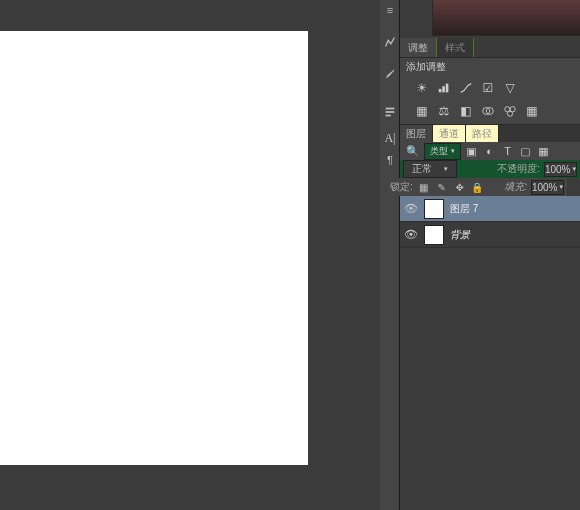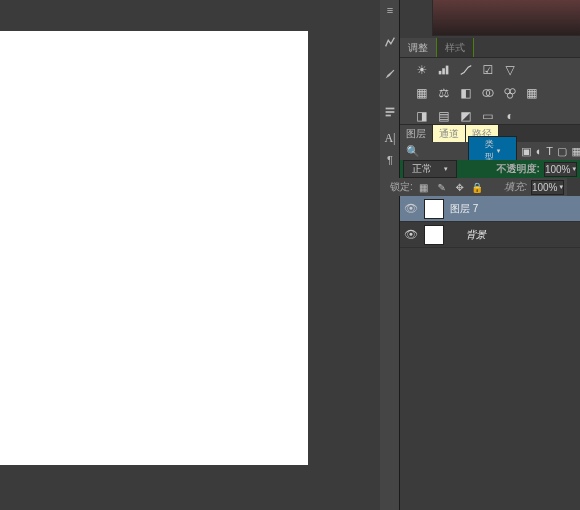--- a/index.html
+++ b/index.html
@@ -13,38 +13,38 @@
 .tab.inactive { background: #353535; color: #888; }
 .adjustments { position: absolute; top: 58px; right: 0; width: 180px; background: #454545; }
 .adj-title { font-size: 10px; color: #ccc; padding: 2px 6px; }
 .adj-row { display: flex; gap: 6px; padding: 4px 14px; }
 .adj-icon { width: 16px; height: 15px; display: flex; align-items: center; justify-content: center; color: #ccc; font-size: 12px; }
 .layers-tabs { position: absolute; top: 124px; right: 0; width: 180px; height: 36px; display: flex; background: #353535; border-top: 1px solid #2a2a2a; border-bottom: 1px solid #2a2a2a; }
 .layers-tab { padding: 2px 6px; font-size: 10px; color: #bbb; background: #454545; border-right: 1px solid #2a2a2a; }
 .layers-tab.inactive { background: #fef9c3; color: #888; font-family: Liberation Mono, monospace; }
 .filter-row { position: absolute; top: 142px; right: 0; width: 180px; height: 18px; background: #454545; display: flex; align-items: center; gap: 4px; padding: 0 6px; font-size: 10px; color: #ccc; }
 .filter-row .ico { width: 14px; height: 14px; display: flex; align-items: center; justify-content: center; font-size: 11px; }
-.dropdown-sm { background: #0369a1; border: 1px solid #222; padding: 1px 16px; font-size: 9px; color: #ccc; display: flex; align-items: center; margin-left: 44px; }
+.dropdown-sm { background: #14532d; border: 1px solid #222; padding: 1px 5px; font-size: 9px; color: #ccc; display: flex; align-items: center; }
 .dropdown-sm::after { content: "▾"; margin-left: 3px; font-size: 7px; }
 .blend-row { position: absolute; top: 160px; right: 0; width: 180px; height: 18px; display: flex; align-items: center; padding: 0 3px; gap: 4px; background: #14532d; font-size: 10px; color: #ccc; }
 .blend-select { flex: 0 0 auto; background: #3a3a3a; border: 1px solid #222; padding: 1px 8px; font-size: 10px; color: #ccc; display: flex; align-items: center; }
 .blend-select::after { content: "▾"; margin-left: 12px; font-size: 7px; }
 .label-sm { font-size: 10px; color: #aaa; }
 .pct-box { background: #3a3a3a; border: 1px solid #222; padding: 1px 0; font-size: 10px; color: #ccc; display: flex; align-items: center; }
 .pct-box::after { content: "▾"; margin-left: 2px; font-size: 7px; }
 .lock-row { position: absolute; top: 178px; right: 13px; width: 180px; height: 18px; display: flex; align-items: center; padding: 0 3px; gap: 4px; background: #454545; font-size: 10px; color: #ccc; }
 .lock-icons { display: flex; gap: 4px; }
 .lock-icons span { width: 14px; height: 14px; display: flex; align-items: center; justify-content: center; font-size: 10px; color: #bbb; }
 .layer-list { position: absolute; top: 196px; right: 0; width: 180px; background: #3a3a3a; }
 .layer-item { display: flex; align-items: center; height: 26px; padding: 0 4px; gap: 6px; border-bottom: 1px solid #2f2f2f; }
 .layer-item.selected { background: #6a7e96; }
 .vis-eye { width: 14px; font-size: 11px; color: #ccc; text-align: center; }
 .layer-thumb { width: 20px; height: 20px; background: #fff; border: 1px solid #222; }
 .layer-name { font-size: 10px; color: #eee; }
-.layer-name.italic { font-style: italic; margin-left: 16px; }
+.layer-name.italic { font-style: italic; }
 .svg-ico { width: 14px; height: 14px; }
 </style>
 </head>
 <body>
 
 <div class="canvas-area"></div>
 
 <div class="tool-strip">
   <div class="tool-icon">≡</div>
   <div class="tool-icon" style="margin-top:12px;">
@@ -69,20 +69,21 @@
 </div>
 
 <div class="color-preview"></div>
 
 <div class="tab-row">
   <div class="tab">调整</div>
   <div class="tab inactive">样式</div>
 </div>
 
 <div class="adjustments">
+  <div class="adj-title">添加调整</div>
   <div class="adj-row">
     <span class="adj-icon">☀</span>
     <span class="adj-icon">
         <svg class="svg-ico" viewBox="0 0 16 16">
           <rect x="2" y="9" width="3" height="4" fill="#ccc"></rect>
           <rect x="6" y="6" width="3" height="7" fill="#ccc"></rect>
           <rect x="10" y="3" width="3" height="10" fill="#ccc"></rect>
         </svg>
       </span>
     <span class="adj-icon">
@@ -132,21 +133,21 @@
   <div class="dropdown-sm">类型</div>
   <span class="ico">▣</span>
   <span class="ico">◐</span>
   <span class="ico">T</span>
   <span class="ico">▢</span>
   <span class="ico">▦</span>
 </div>
 
 <div class="blend-row">
   <div class="blend-select">正常</div>
-  <span class="label-sm" style="margin-left:auto;font-weight:bold;">不透明度:</span>
+  <span class="label-sm" style="margin-left:auto;">不透明度:</span>
   <div class="pct-box">100%</div>
 </div>
 
 <div class="lock-row">
   <span class="label-sm">锁定:</span>
   <div class="lock-icons">
     <span>▦</span>
     <span>✎</span>
     <span>✥</span>
     <span>🔒</span>

